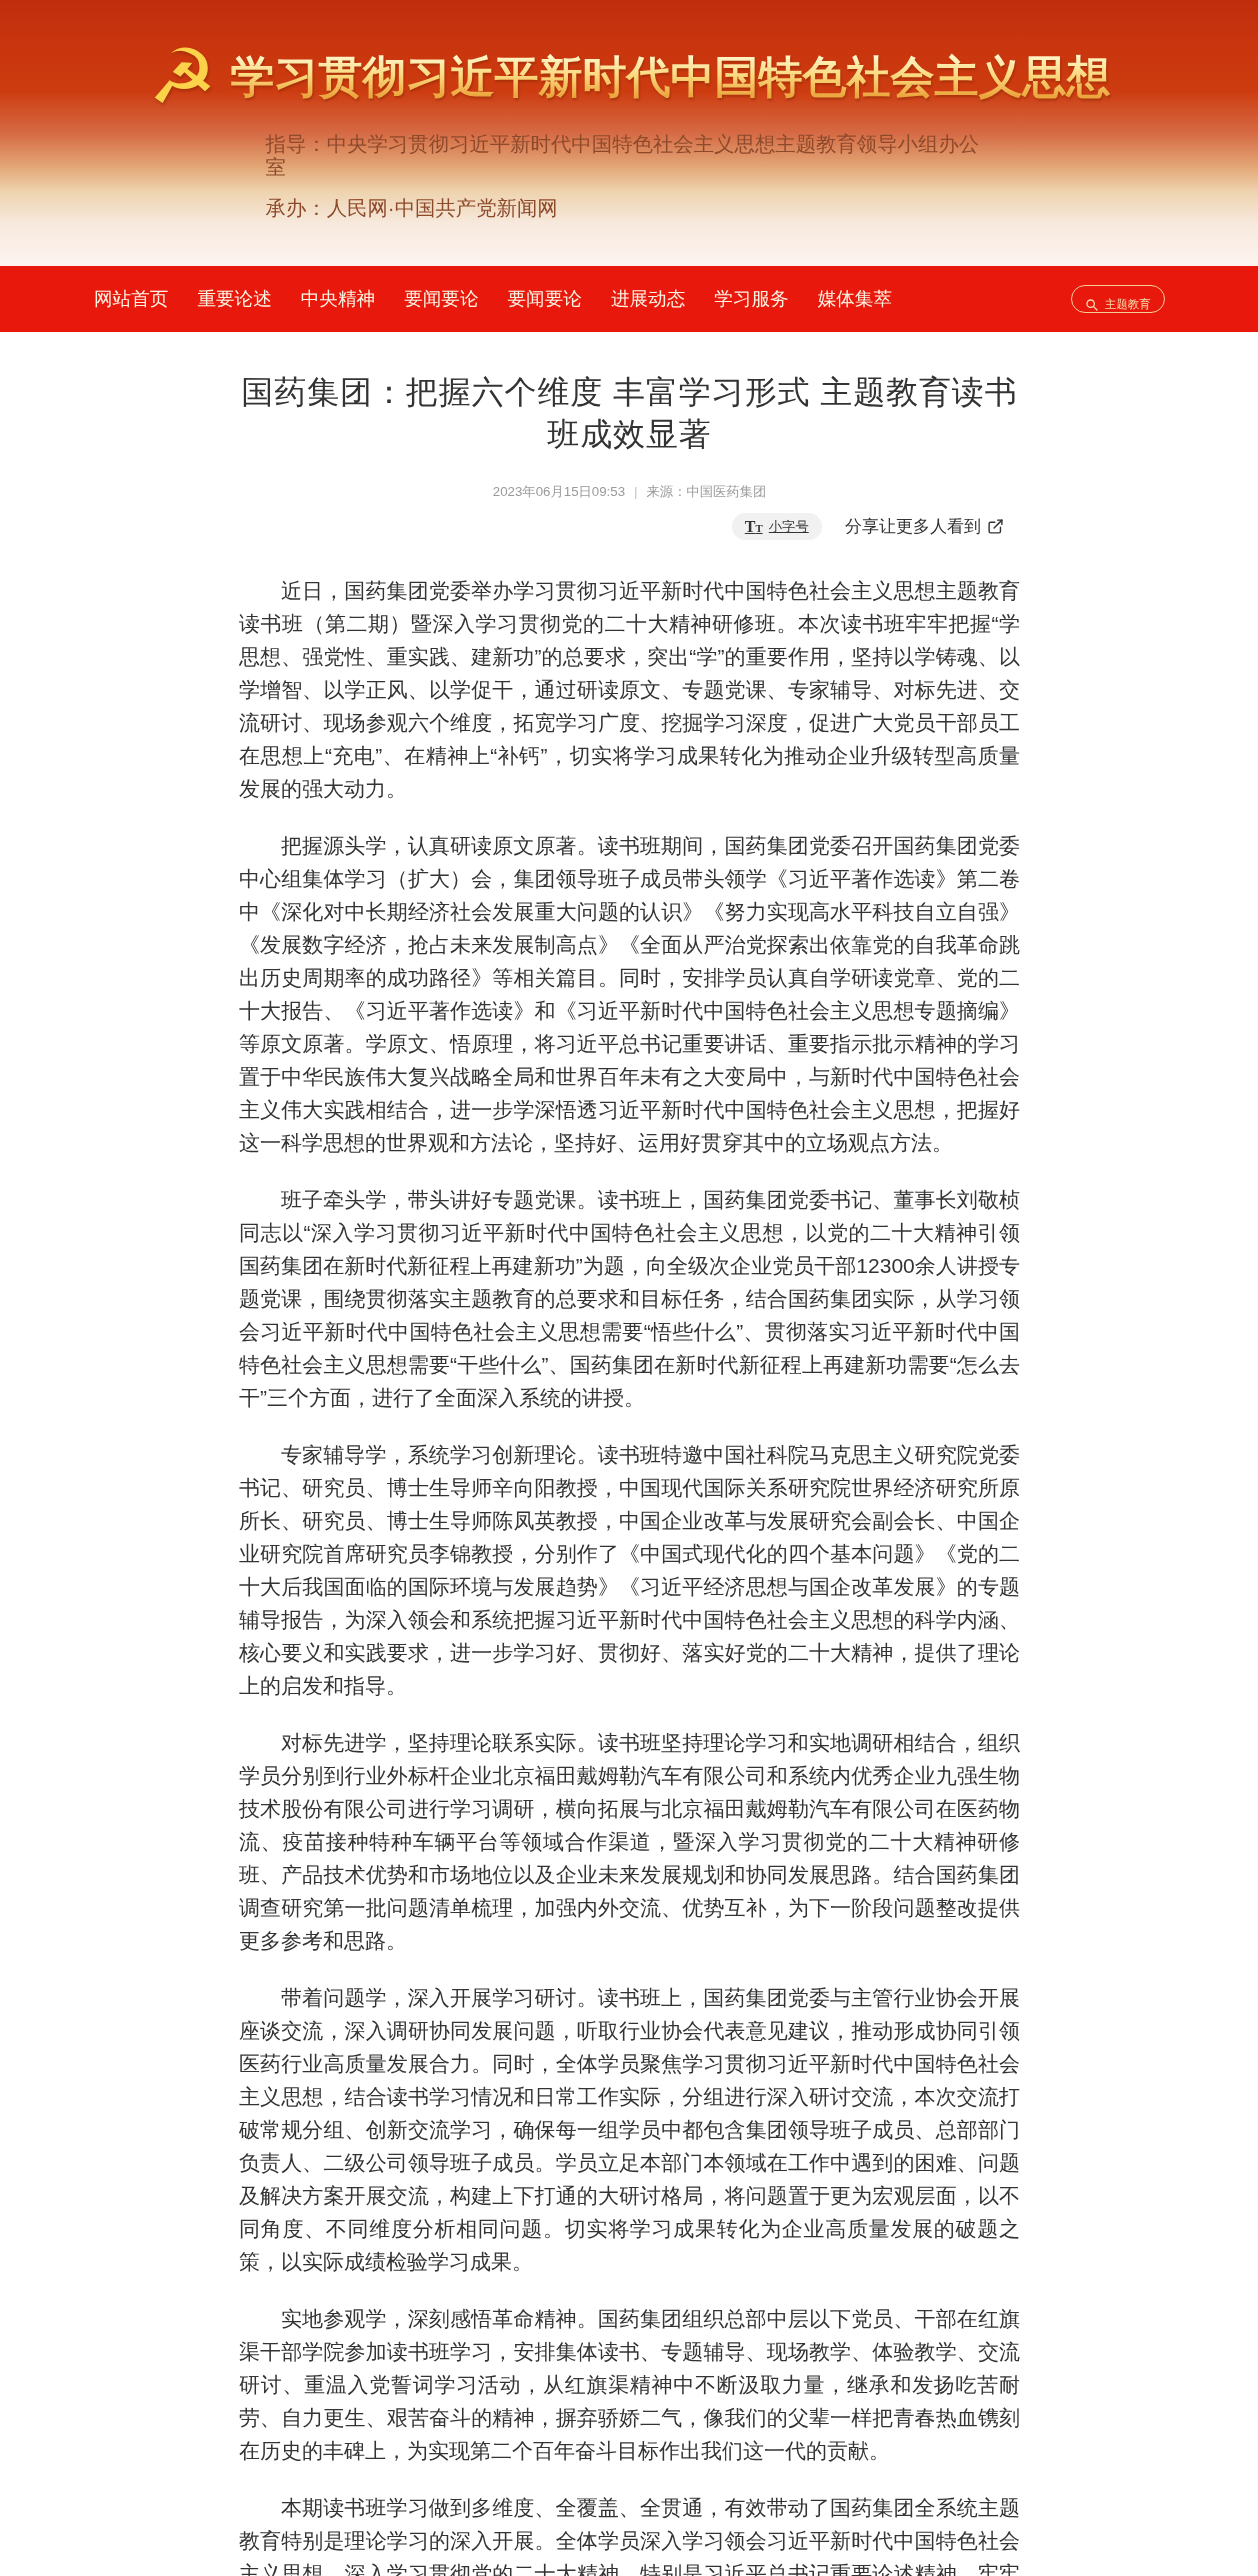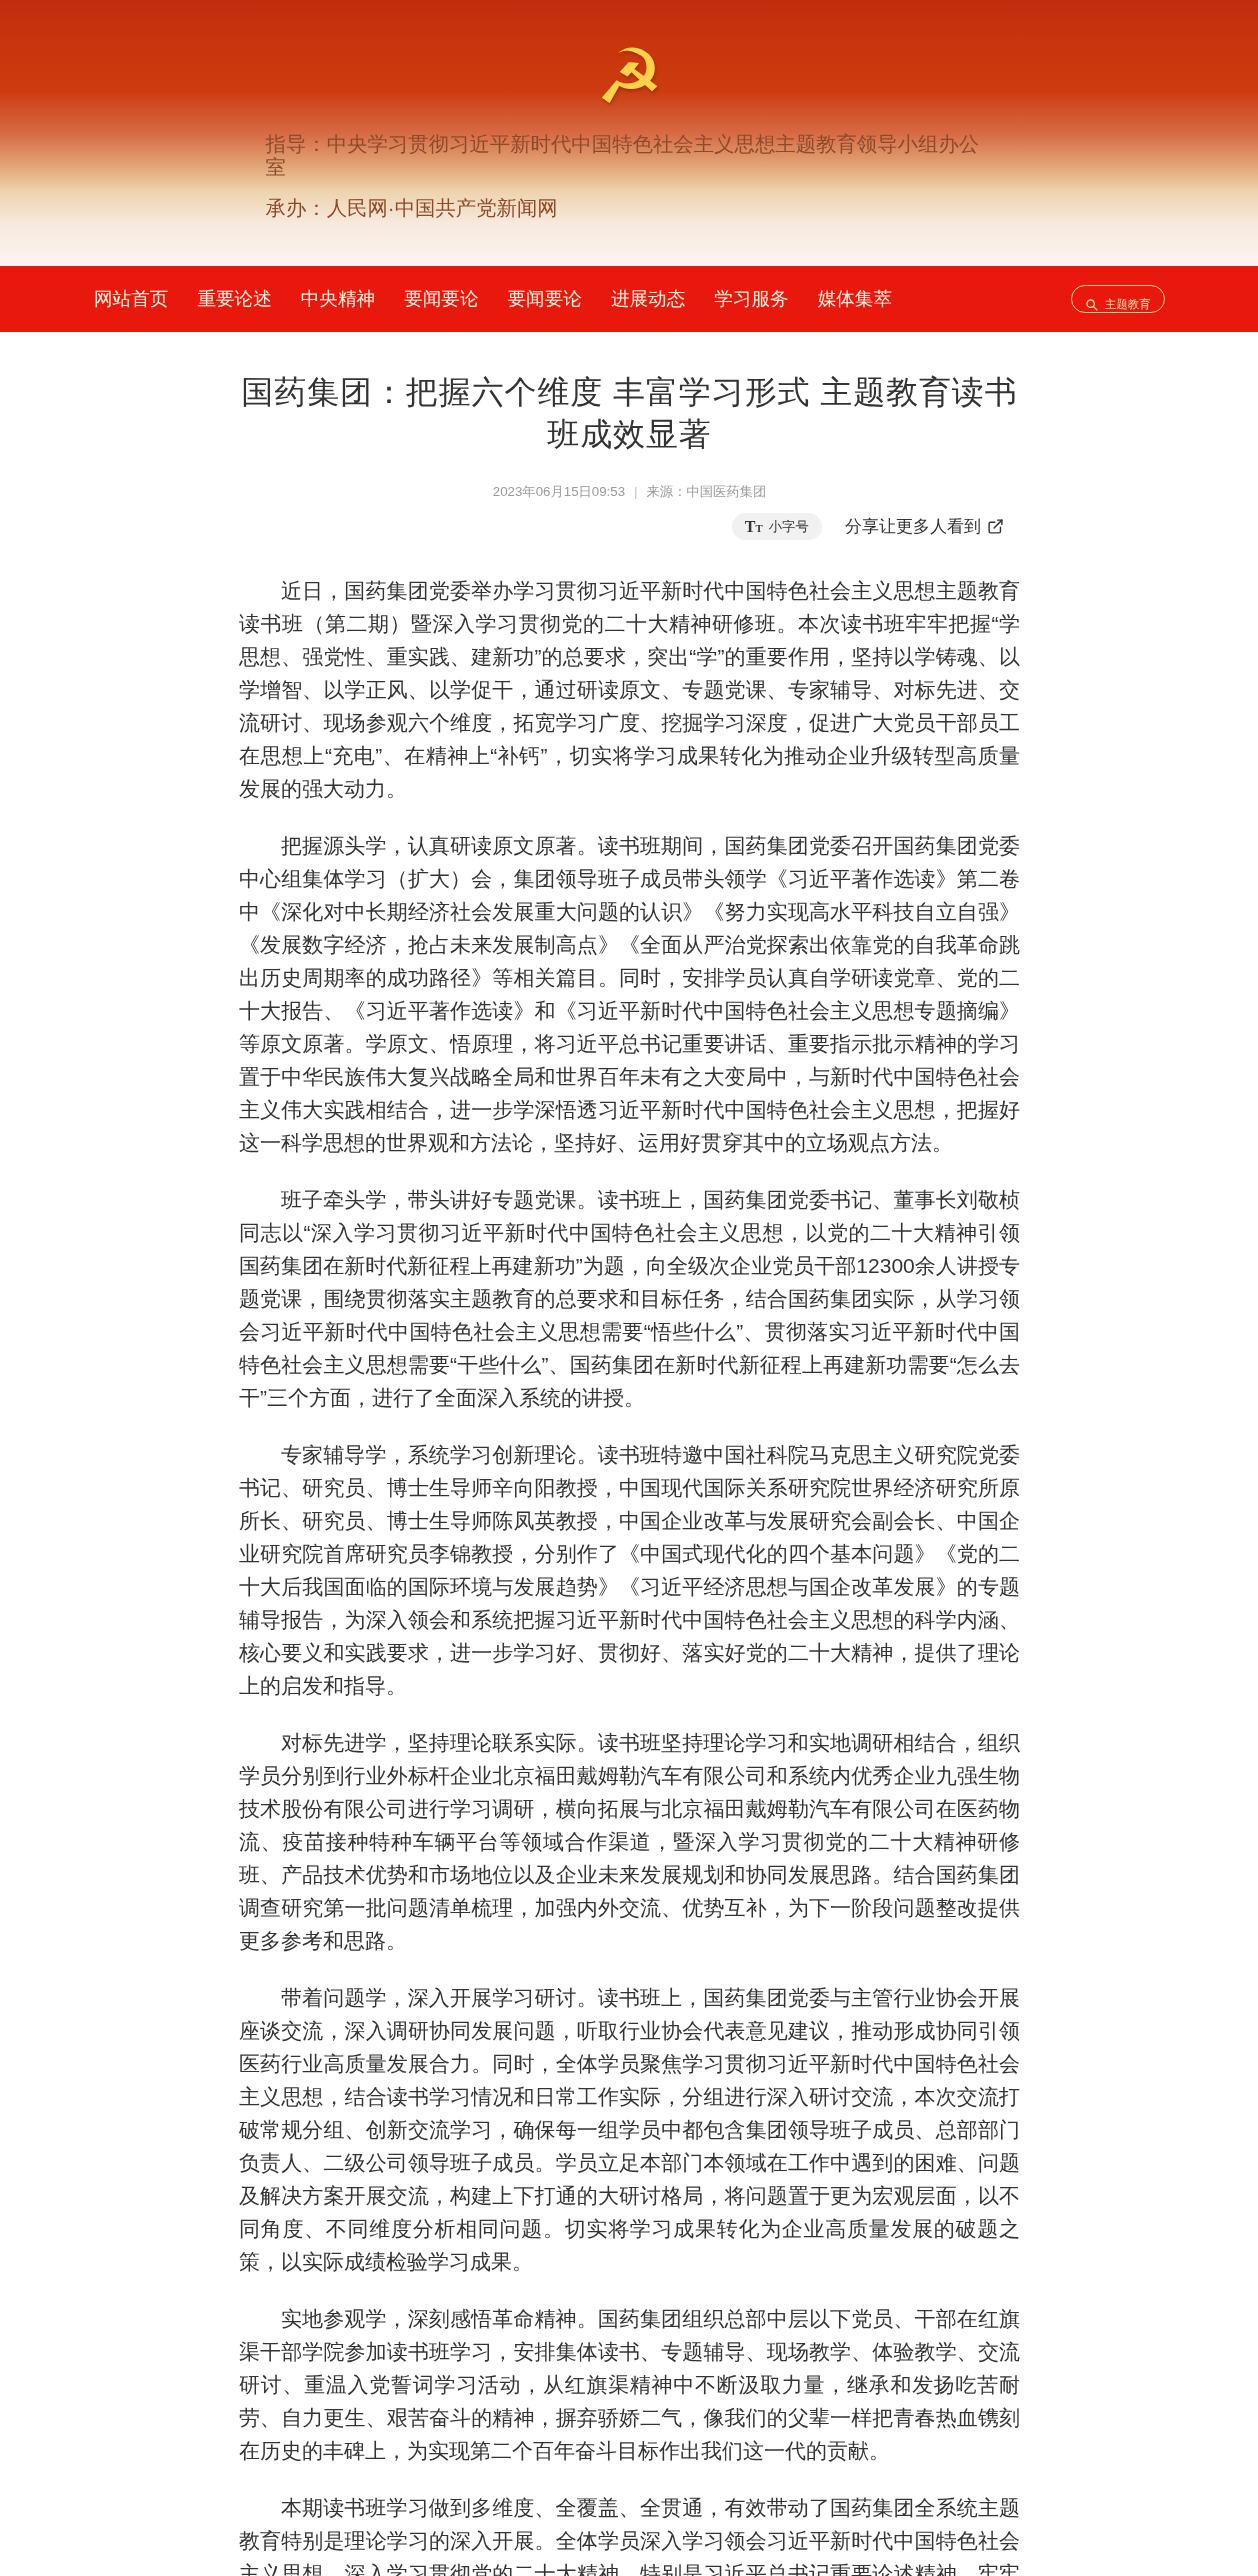--- a/index.html
+++ b/index.html
@@ -48,36 +48,37 @@
   .article-title{
     font-size:32px;line-height:42px;font-weight:400;color:#333;
     text-align:center;margin:0 0 28px;letter-spacing:0.9px;
   }
   .meta{display:block;text-align:center;font-size:13.3px;color:#9a9a9a;margin-bottom:12.4px}
   .meta .sep{margin:0 9px;color:#c4c4c4}
   .toolbar{display:flex;justify-content:flex-end;align-items:center;gap:23px;margin-bottom:34px;padding-right:16px}
   .fontsize{
     display:inline-flex;align-items:center;gap:6.2px;border:none;cursor:pointer;
     background:#f1f1f1;border-radius:13.3px;height:27px;padding:0 13.3px;
-    font-size:13.3px;color:#333;font-family:inherit;
+    font-size:13.3px;color:#333;font-family:inherit;text-decoration:underline;
   }
   .tt i{font-style:normal;font-family:"Liberation Serif",serif;font-weight:700;font-size:16px}
   .tt i:last-child{font-size:10.7px}
   .share{display:inline-flex;align-items:center;gap:6px;font-size:17px;color:#333;cursor:pointer;text-decoration:none}
   article p{
     font-size:21px;line-height:33px;color:#333;
     margin:0 0 24px;text-indent:2em;text-align:justify;
   }
 </style>
 </head>
 <body>
 
 <header class="banner">
   <div class="banner-row1">
     <span class="emblem">☭</span>
+    <span class="banner-title line1">学习贯彻习近平新时代中国特色社会主义思想</span>
   </div>
   <div class="banner-meta">
     <p>指导：中央学习贯彻习近平新时代中国特色社会主义思想主题教育领导小组办公室</p>
     <p>承办：人民网·中国共产党新闻网</p>
   </div>
 </header>
 
 <nav class="topnav">
   <span class="nav-item">网站首页</span>
   <span class="nav-item">重要论述</span>

